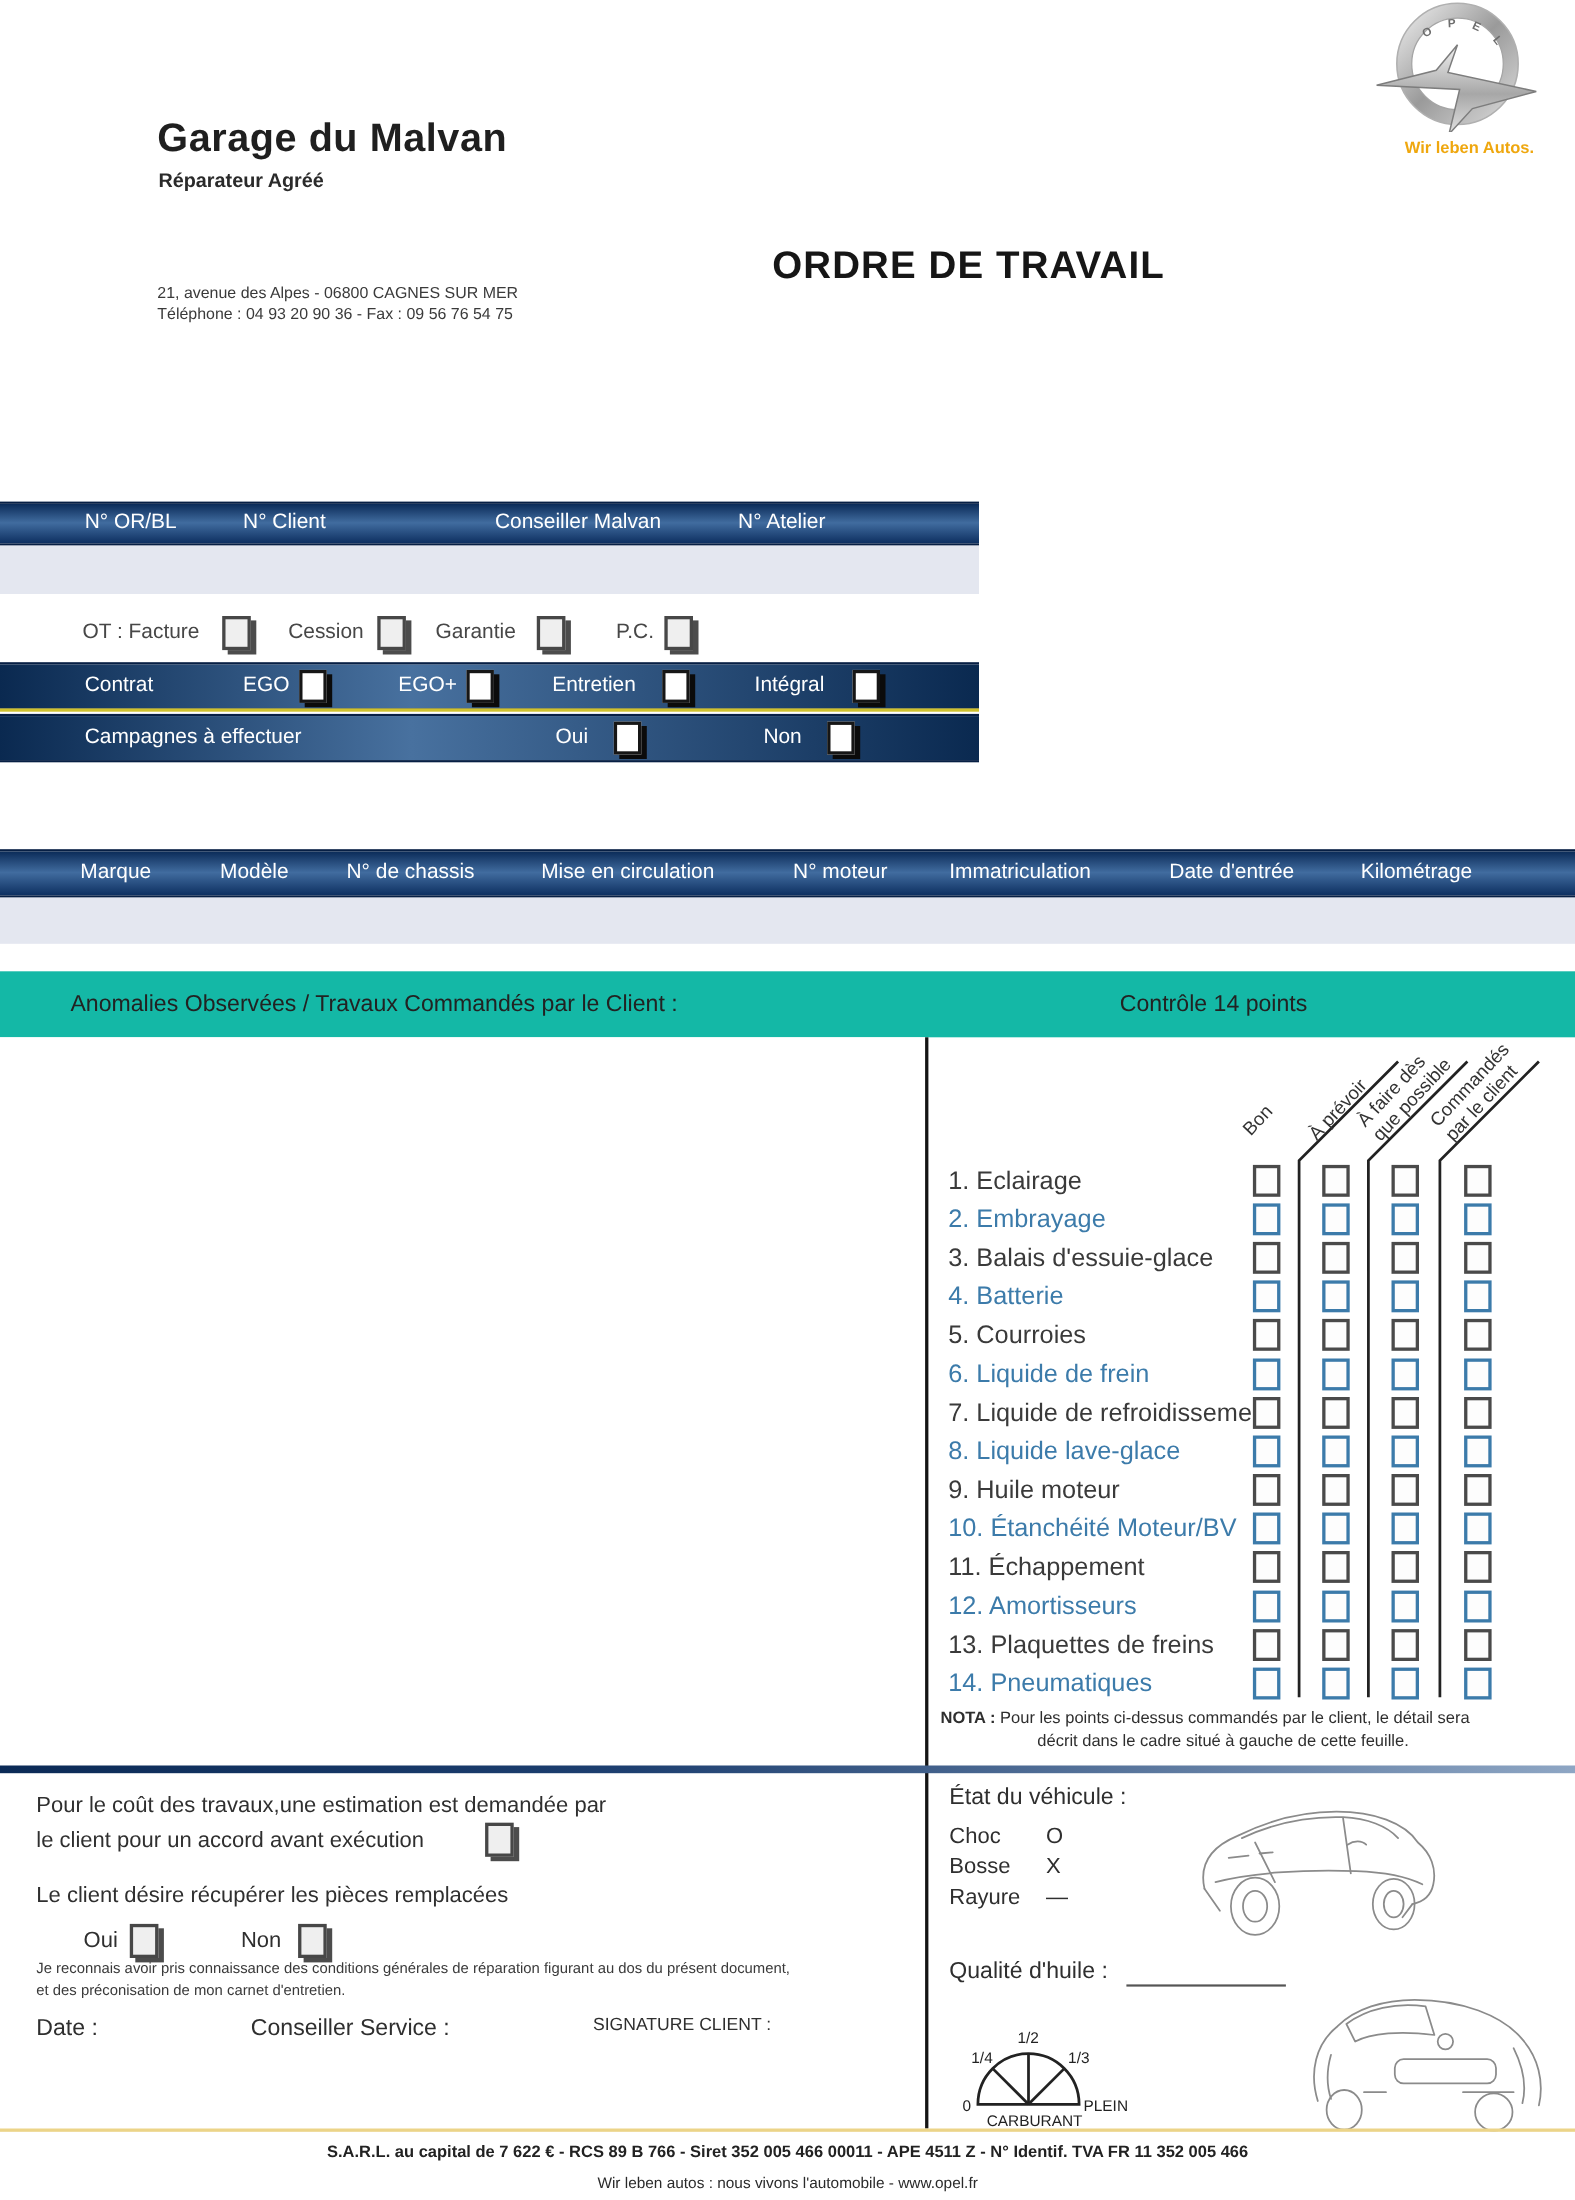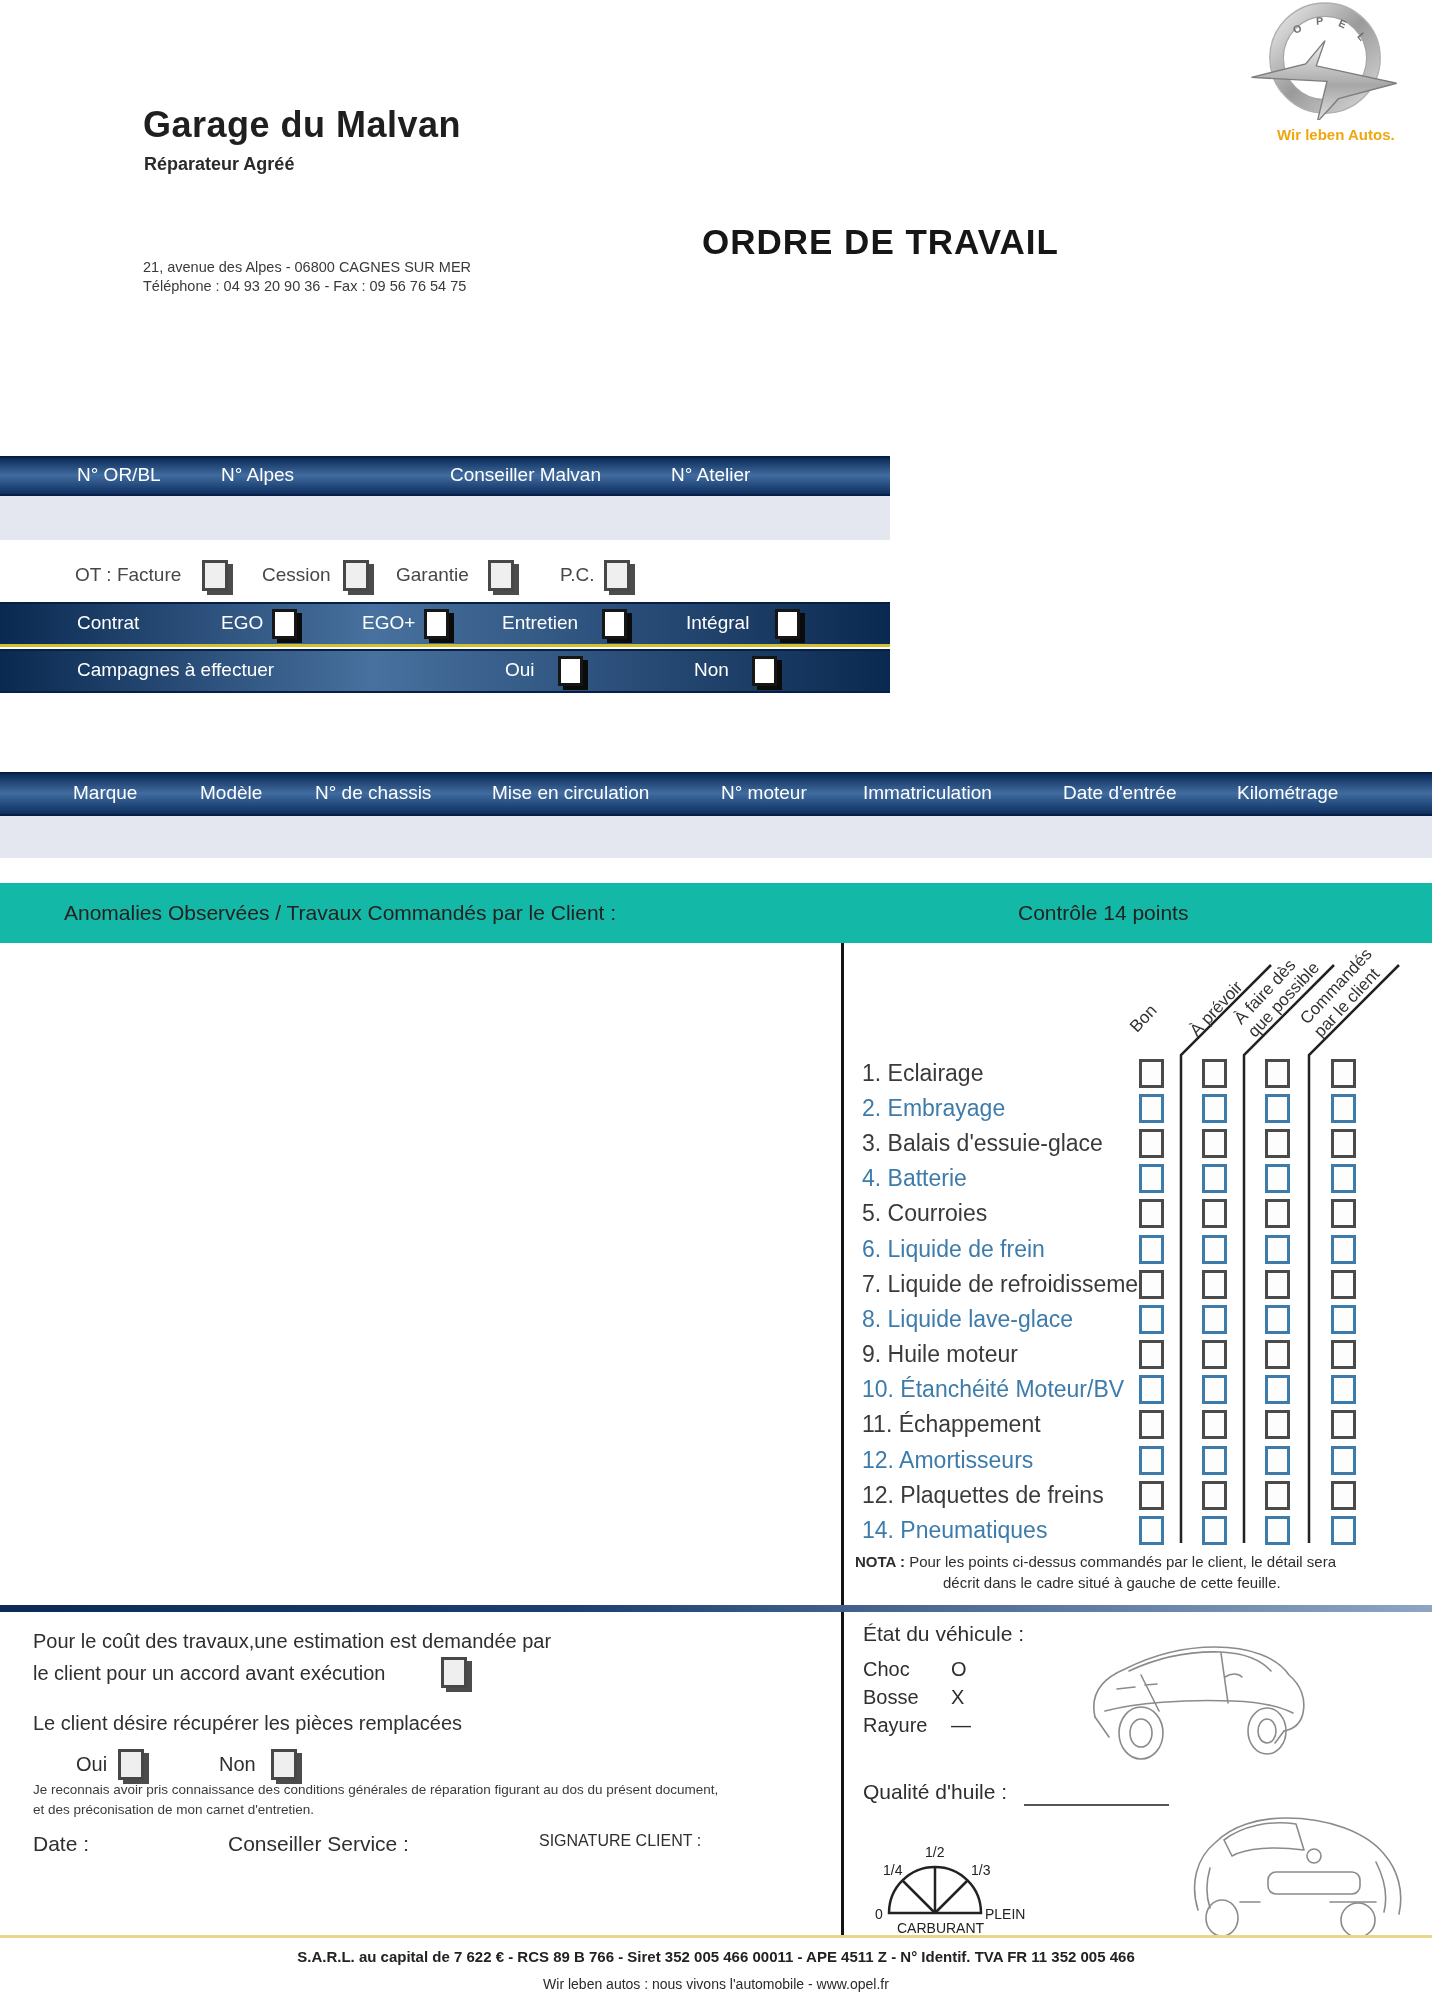--- a/index.html
+++ b/index.html
@@ -95,21 +95,21 @@
       <text font-size="11" fill="#6e6e6e" font-weight="bold" letter-spacing="6">
         <textPath href="#opelArc" startOffset="18%">O P E L</textPath>
       </text>
       <path d="M4 80 L60 66 L80 42 L71 68 L154 86 L94 102 L72 126 L82 84 Z" fill="url(#boltG)" stroke="#7d7d7d" stroke-width="1.4"></path>
     </svg>
   </div>
   <div class="abs slogan" style="left:1277px;top:126px;">Wir leben Autos.</div>
 
   <div class="abs bluebar" style="left:0;top:456px;width:890px;height:36px;">
     <span class="barlabel" style="left:77px;">N° OR/BL</span>
-    <span class="barlabel" style="left:221px;">N° Alpes</span>
+    <span class="barlabel" style="left:221px;">N° Client</span>
     <span class="barlabel" style="left:356px;margin-top:40px;">Date</span>
     <span class="barlabel" style="left:450px;">Conseiller Malvan</span>
     <span class="barlabel" style="left:671px;">N° Atelier</span>
   </div>
   <div class="abs lightrow" style="left:0;top:496px;width:890px;height:44px;"></div>
 
   <div class="abs" style="left:0;top:558px;width:900px;height:40px;">
     <span class="abs gray-label" style="left:75px;top:6px;">OT : Facture</span>
     <span class="abs cbx" style="left:202px;top:2px;"></span>
     <span class="abs gray-label" style="left:262px;top:6px;">Cession</span>
@@ -264,21 +264,21 @@
           <span class="ckb c4"></span>
       </div>
       <div class="crow">
         <span class="clabel">12. Amortisseurs</span>
         <span class="ckb c1"></span>
           <span class="ckb c2"></span>
           <span class="ckb c3"></span>
           <span class="ckb c4"></span>
       </div>
       <div class="crow">
-        <span class="clabel">12. Plaquettes de freins</span>
+        <span class="clabel">13. Plaquettes de freins</span>
         <span class="ckb c1"></span>
           <span class="ckb c2"></span>
           <span class="ckb c3"></span>
           <span class="ckb c4"></span>
       </div>
       <div class="crow">
         <span class="clabel">14. Pneumatiques</span>
         <span class="ckb c1"></span>
           <span class="ckb c2"></span>
           <span class="ckb c3"></span>

